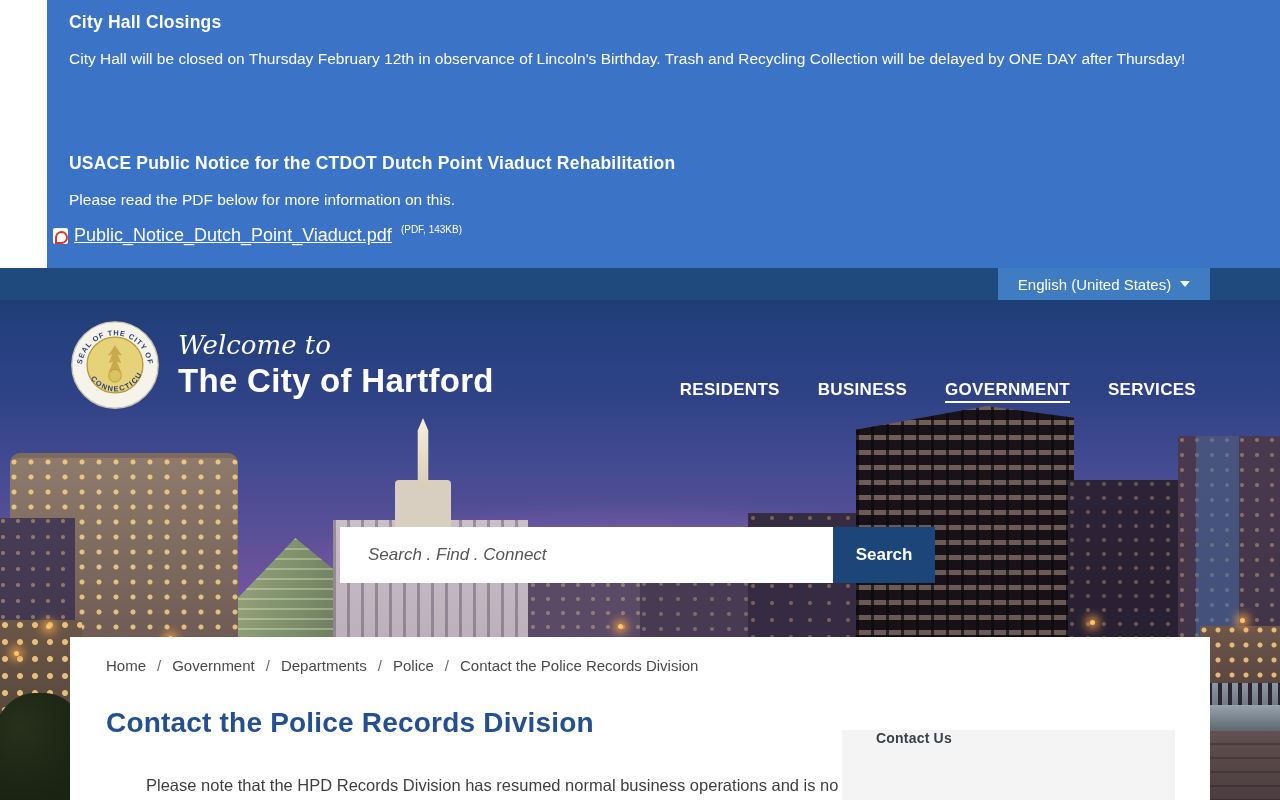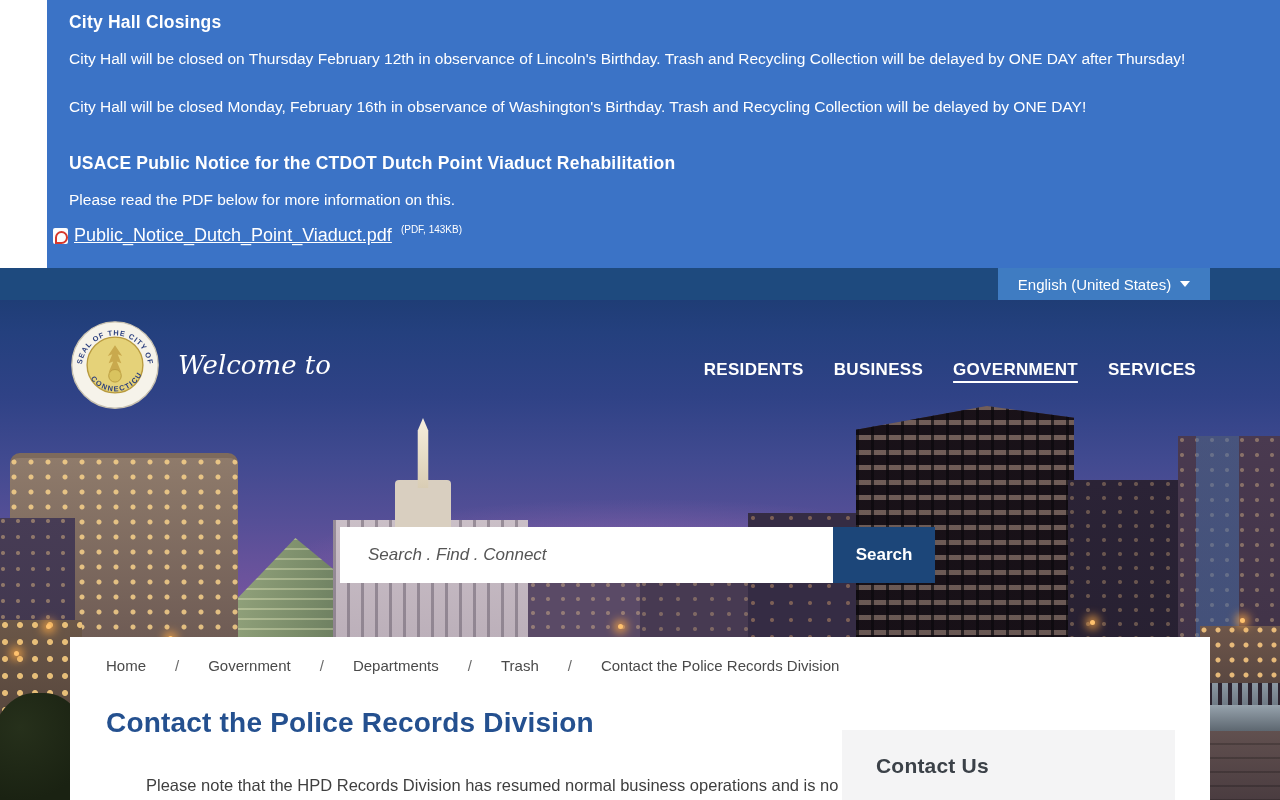--- a/index.html
+++ b/index.html
@@ -89,50 +89,49 @@
     color:#fff; font-size:15px; font-family:"Liberation Sans",sans-serif; display:flex; align-items:center;
     justify-content:center; gap:9px; cursor:pointer; }
   .caret-down { width:0; height:0; border-left:5px solid transparent; border-right:5px solid transparent;
     border-top:6px solid #fff; display:inline-block; }
 
   
   .brand { position:absolute; left:70px; top:52px; display:flex; align-items:center; color:#fff; }
   .brand-titles { margin-left:18px; }
   .welcome { font-family:"DejaVu Serif", serif; font-style:italic; font-size:26px; line-height:30px; }
   .site-name { font-size:33px; font-weight:700; line-height:40px; letter-spacing:.3px; margin-top:1px; }
-  .main-nav { position:absolute; top:92px; right:84px; display:flex; gap:30px;justify-content:flex-end; }
+  .main-nav { position:absolute; top:112px; right:84px; display:flex; gap:38px;justify-content:flex-end; }
   .main-nav a { color:#fff; font-size:17px; font-weight:700; letter-spacing:.3px; text-decoration:none; cursor:pointer; }
   .main-nav a.active { text-decoration:underline; text-underline-offset:6px; text-decoration-thickness:2px; }
 
   
   .searchbar { position:absolute; left:340px; top:259px; width:595px; height:56px; display:flex; background:#fff; }
   .search-input { flex:1; border:none; outline:none; padding-left:28px; font-size:17px;
     font-family:"Liberation Sans",sans-serif; color:#333; background:#fff; }
   .search-input::placeholder { font-style:italic; color:#555; }
   .search-btn { width:102px; height:56px; background:#1c4679; color:#fff; border:none; font-size:17px;
     font-weight:700; font-family:"Liberation Sans",sans-serif; cursor:pointer; }
 
   
   .card { position:absolute; left:70px; top:637px; width:1140px; height:260px; background:#fff; z-index:3; }
-  .breadcrumb { position:absolute; left:36px; top:20px; font-size:15px; color:#4a4a4a; display:flex; gap:29px; align-items:center; }
+  .breadcrumb { position:absolute; left:36px; top:20px; font-size:15px; color:#4a4a4a; display:flex; gap:11px; align-items:center; }
   .breadcrumb a { color:#4a4a4a; text-decoration:none; cursor:pointer; }
   .crumb-sep { color:#6a6a6a; }
   .page-title { position:absolute; left:36px; top:70px; font-size:28px; font-weight:700; color:#24508f; letter-spacing:.2px; }
   .body-copy { position:absolute; left:36px; top:134px; width:710px; font-size:16.5px; color:#3f3f3f; line-height:29px;margin-left:40px; }
   .contact-box { position:absolute; left:772px; top:93px; width:333px; height:210px; background:#f4f4f5; }
-  .contact-box h2 { position:absolute; left:34px; top:24px; font-size:21px; font-weight:700; color:#3b4148; letter-spacing:.2px; }
+  .contact-box h2 { position:absolute; left:34px; top:0; font-size:14px; font-weight:700; color:#3b4148; letter-spacing:.2px; }
 </style>
 </head>
 <body>
 
 <div class="banner">
   <div class="notice-title" style="top:12px">City Hall Closings</div>
   <button class="close-btn" style="top:14px">✕</button>
   <div class="notice-p" style="top:50px">City Hall will be closed on Thursday February 12th in observance of Lincoln's Birthday. Trash and Recycling Collection will be delayed by ONE DAY after Thursday!</div>
-  <div class="notice-p" style="top:98px">City Hall will be closed Monday, February 16th in observance of Washington's Birthday. Trash and Recycling Collection will be delayed by ONE DAY!</div>
 
   <div class="notice-title" style="top:153px">USACE Public Notice for the CTDOT Dutch Point Viaduct Rehabilitation</div>
   <button class="close-btn" style="top:157px">✕</button>
   <div class="notice-p" style="top:191px">Please read the PDF below for more information on this.</div>
 
   <div class="pdf-row">
     <span class="pdf-icon"></span>
     <a class="pdf-link">Public_Notice_Dutch_Point_Viaduct.pdf</a>
     <span class="pdf-meta">(PDF, 143KB)</span>
   </div>
@@ -184,20 +183,21 @@
       </defs>
       <text font-size="8.2" font-weight="bold" fill="#2b3f7e" letter-spacing="1">
         <textPath href="#arcTop" startOffset="4%">SEAL OF THE CITY OF HARTFORD</textPath>
       </text>
       <text font-size="8.2" font-weight="bold" fill="#2b3f7e" letter-spacing="1.5">
         <textPath href="#arcBot" startOffset="8%">CONNECTICUT</textPath>
       </text>
     </svg>
     <div class="brand-titles">
       <div class="welcome">Welcome to</div>
+      <div class="site-name">The City of Hartford</div>
     </div>
   </div>
 
   <nav class="main-nav">
     <a>RESIDENTS</a>
     <a>BUSINESS</a>
     <a class="active">GOVERNMENT</a>
     <a>SERVICES</a>
   </nav>
 
@@ -208,21 +208,21 @@
 </div>
 
 <div class="card">
   <div class="breadcrumb">
     <a>Home</a>
     <span class="crumb-sep">/</span>
     <a>Government</a>
     <span class="crumb-sep">/</span>
     <a>Departments</a>
     <span class="crumb-sep">/</span>
-    <a>Trash</a>
+    <a>Police</a>
     <span class="crumb-sep">/</span>
     <span>Contact the Police Records Division</span>
   </div>
 
   <h1 class="page-title">Contact the Police Records Division</h1>
 
   <div class="body-copy">
     <div>Please note that the HPD Records Division has resumed normal business operations and is no</div>
 
   </div>

